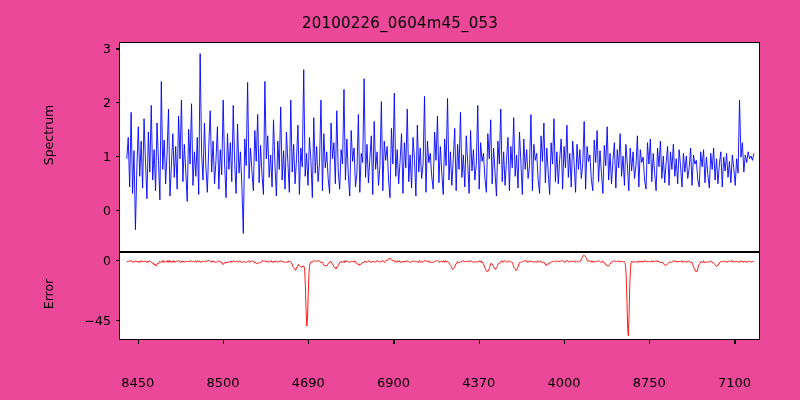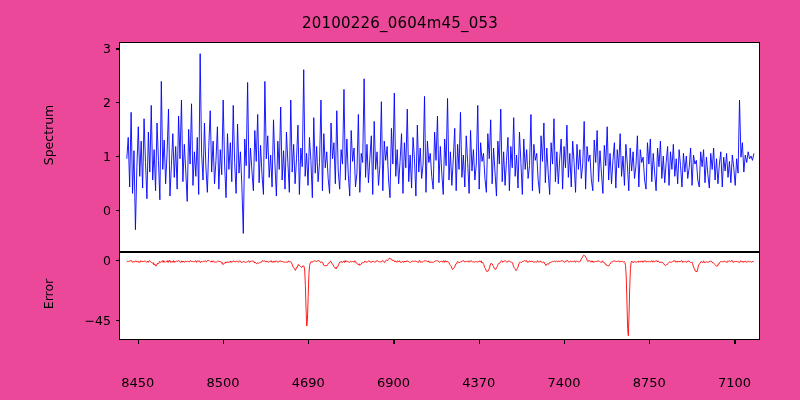--- a/index.html
+++ b/index.html
@@ -111,20 +111,20 @@
       <div class="xtick-label" style="left: 137.753px;">8450</div>
       <div class="tickmark xtickmark" style="left: 222.992px;"></div>
       <div class="xtick-label" style="left: 222.992px;">8500</div>
       <div class="tickmark xtickmark" style="left: 308.231px;"></div>
       <div class="xtick-label" style="left: 308.231px;">4690</div>
       <div class="tickmark xtickmark" style="left: 393.471px;"></div>
       <div class="xtick-label" style="left: 393.471px;">6900</div>
       <div class="tickmark xtickmark" style="left: 478.71px;"></div>
       <div class="xtick-label" style="left: 478.71px;">4370</div>
       <div class="tickmark xtickmark" style="left: 563.949px;"></div>
-      <div class="xtick-label" style="left: 563.949px;">7400</div>
+      <div class="xtick-label" style="left: 563.949px;">4000</div>
       <div class="tickmark xtickmark" style="left: 649.189px;"></div>
       <div class="xtick-label" style="left: 649.189px;">8750</div>
       <div class="tickmark xtickmark" style="left: 734.428px;"></div>
       <div class="xtick-label" style="left: 734.428px;">7100</div>
     </div>
 
 </div>
 
 </body></html>

